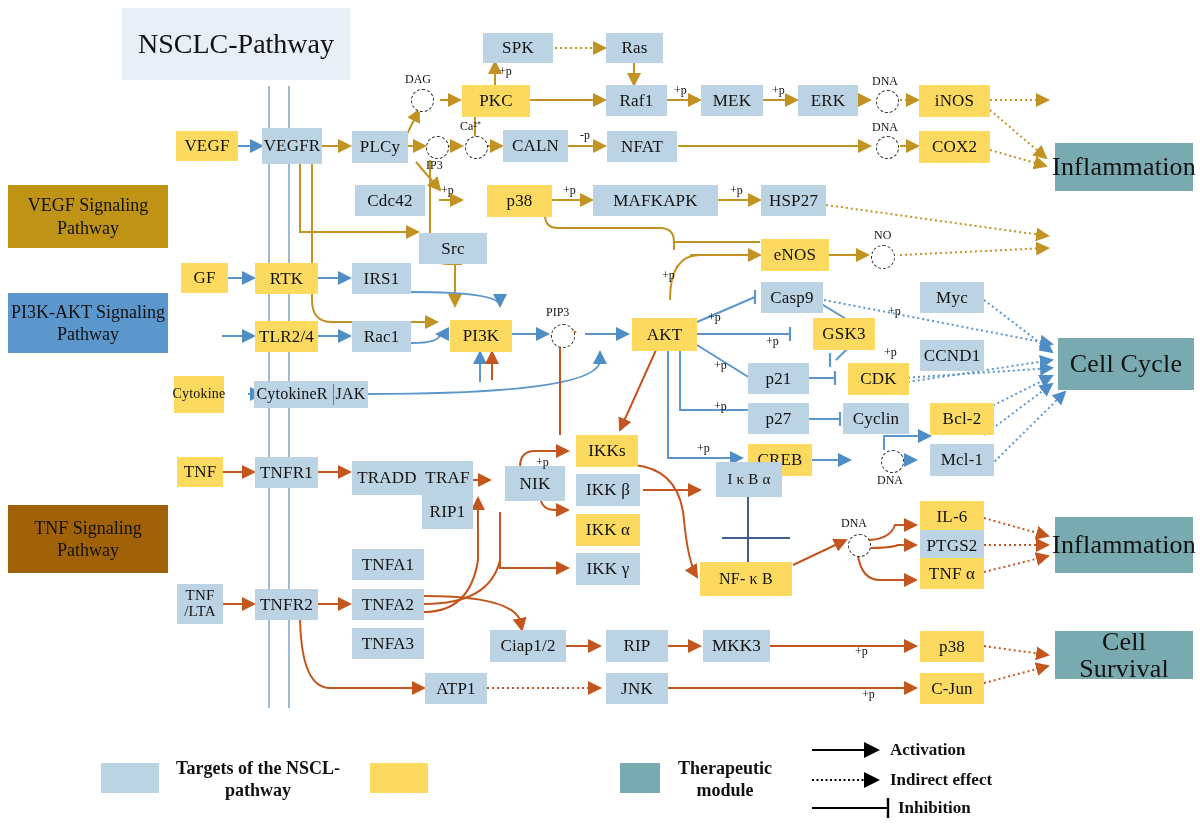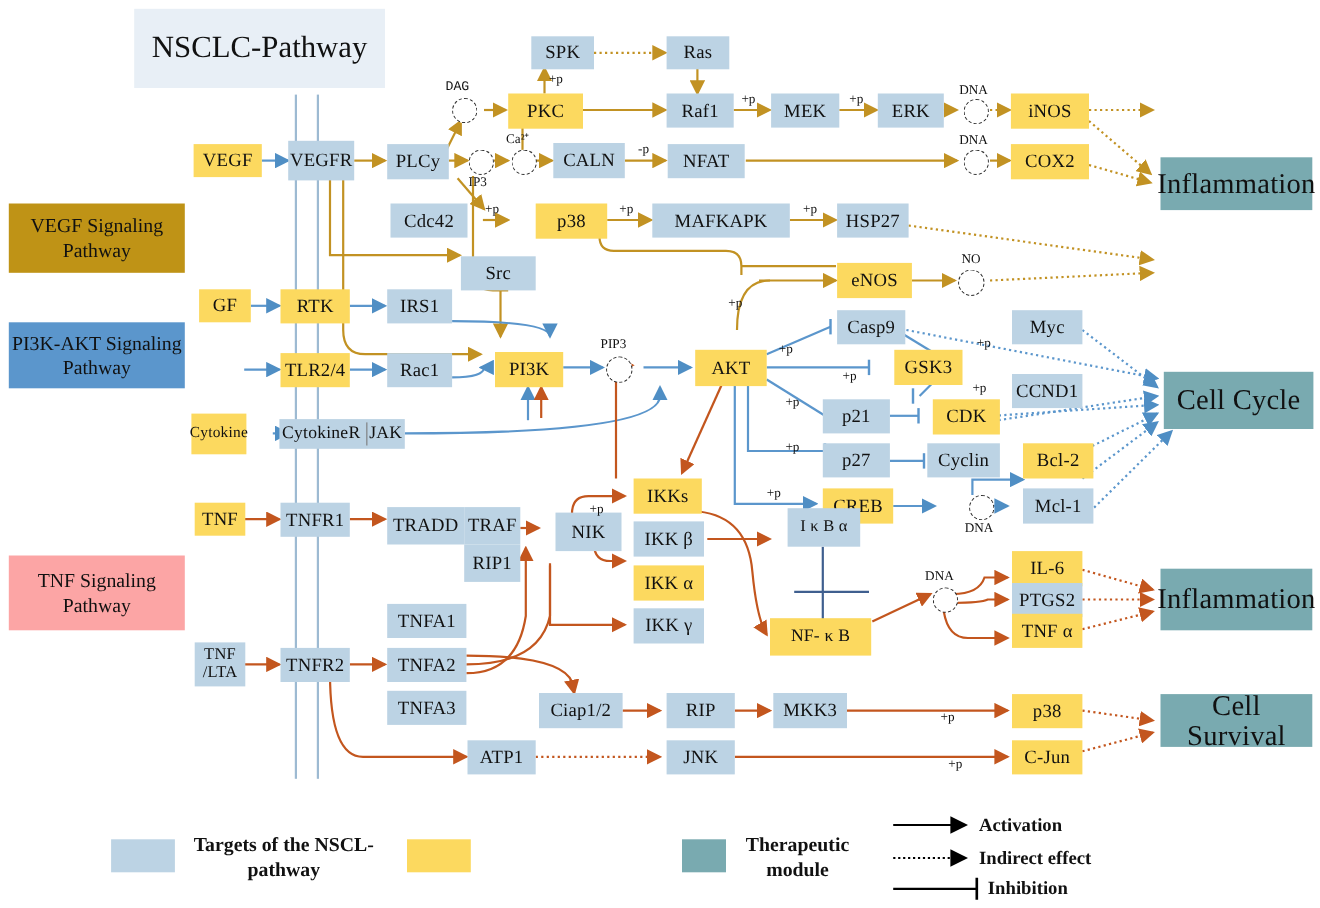--- a/index.html
+++ b/index.html
@@ -11,21 +11,21 @@
         justify-content:center;text-align:center;line-height:1.05;
         font-size:17px;letter-spacing:.2px;z-index:3;}
   .blue{background:#bcd3e4;}
   .yellow{background:#fcd95f;}
   .teal{background:#79aab0;}
   .teal.mod{font-size:26px;}
   .pw{position:absolute;box-sizing:border-box;display:flex;align-items:center;
       justify-content:center;text-align:center;font-size:18px;line-height:1.25;z-index:3;}
   .pw.vegf{background:#bf9316;}
   .pw.pi3k{background:#5b96cc;}
-  .pw.tnf{background:#fca5a5;}
+  .pw.tnf{background:#a16207;}
   .titlebox{position:absolute;background:#e8eff6;display:flex;align-items:center;
             justify-content:center;font-size:28px;z-index:2;}
   .mlabel{position:absolute;font-size:12px;z-index:6;white-space:nowrap;
           font-family:"Liberation Serif",serif;}
   .dot{position:absolute;border:1.6px dashed #333;border-radius:50%;
        background:#fff;z-index:4;}
   .splitv{position:absolute;width:1px;background:#7a7a7a;z-index:4;}
   
   .lg-sw{position:absolute;z-index:3;}
   .lg-tx{position:absolute;font-weight:bold;font-size:18px;text-align:center;
@@ -192,21 +192,21 @@
   <div class="pw vegf" style="left:8px;top:185px;width:160px;height:63px;">VEGF Signaling Pathway</div>
   <div class="pw pi3k" style="left:8px;top:293px;width:160px;height:60px;">PI3K-AKT Signaling Pathway</div>
   <div class="pw tnf" style="left:8px;top:505px;width:160px;height:68px;">TNF Signaling Pathway</div>
 
   <div class="node yellow" style="left:176px;top:131px;width:62px;height:30px;">VEGF</div>
   <div class="node blue" style="left:262px;top:128px;width:60px;height:36px;">VEGFR</div>
   <div class="node blue" style="left:352px;top:131px;width:56px;height:32px;">PLCy</div>
   <div class="node blue" style="left:503px;top:130px;width:65px;height:32px;">CALN</div>
   <div class="node blue" style="left:607px;top:131px;width:70px;height:31px;">NFAT</div>
   <div class="node yellow" style="left:462px;top:85px;width:68px;height:32px;">PKC</div>
-  <div class="node blue" style="left:483px;top:33px;width:57px;height:30px;">SPK</div>
+  <div class="node blue" style="left:483px;top:33px;width:70px;height:30px;">SPK</div>
   <div class="node blue" style="left:606px;top:33px;width:57px;height:30px;">Ras</div>
   <div class="node blue" style="left:606px;top:85px;width:61px;height:31px;">Raf1</div>
   <div class="node blue" style="left:701px;top:85px;width:62px;height:31px;">MEK</div>
   <div class="node blue" style="left:798px;top:85px;width:60px;height:31px;">ERK</div>
   <div class="node yellow" style="left:919px;top:85px;width:71px;height:32px;">iNOS</div>
   <div class="node yellow" style="left:919px;top:131px;width:71px;height:32px;">COX2</div>
   <div class="node blue" style="left:355px;top:185px;width:70px;height:31px;">Cdc42</div>
   <div class="node yellow" style="left:487px;top:185px;width:65px;height:32px;">p38</div>
   <div class="node blue" style="left:593px;top:185px;width:125px;height:31px;">MAFKAPK</div>
   <div class="node blue" style="left:761px;top:185px;width:65px;height:31px;">HSP27</div>
@@ -272,21 +272,21 @@
   <div class="dot" style="left:411px;top:89px;width:21px;height:21px;"></div>
   <div class="dot" style="left:426px;top:136px;width:21px;height:21px;"></div>
   <div class="dot" style="left:465px;top:136px;width:21px;height:21px;"></div>
   <div class="dot" style="left:876px;top:90px;width:21px;height:21px;"></div>
   <div class="dot" style="left:876px;top:136px;width:21px;height:21px;"></div>
   <div class="dot" style="left:871px;top:245px;width:22px;height:22px;"></div>
   <div class="dot" style="left:551px;top:324px;width:22px;height:22px;"></div>
   <div class="dot" style="left:881px;top:450px;width:21px;height:21px;"></div>
   <div class="dot" style="left:848px;top:534px;width:21px;height:21px;"></div>
 
-  <div class="mlabel" style="left:405px;top:72px;font-family:Liberation Mono, monospace;">DAG</div>
+  <div class="mlabel" style="left:405px;top:72px;">DAG</div>
   <div class="mlabel" style="left:426px;top:158px;">IP3</div>
   <div class="mlabel" style="left:460px;top:117px;">Ca²⁺</div>
   <div class="mlabel" style="left:872px;top:74px;">DNA</div>
   <div class="mlabel" style="left:872px;top:120px;">DNA</div>
   <div class="mlabel" style="left:874px;top:228px;">NO</div>
   <div class="mlabel" style="left:546px;top:305px;">PIP3</div>
   <div class="mlabel" style="left:877px;top:473px;">DNA</div>
   <div class="mlabel" style="left:841px;top:516px;">DNA</div>
 
   <div class="mlabel" style="left:499px;top:64px;">+p</div>

